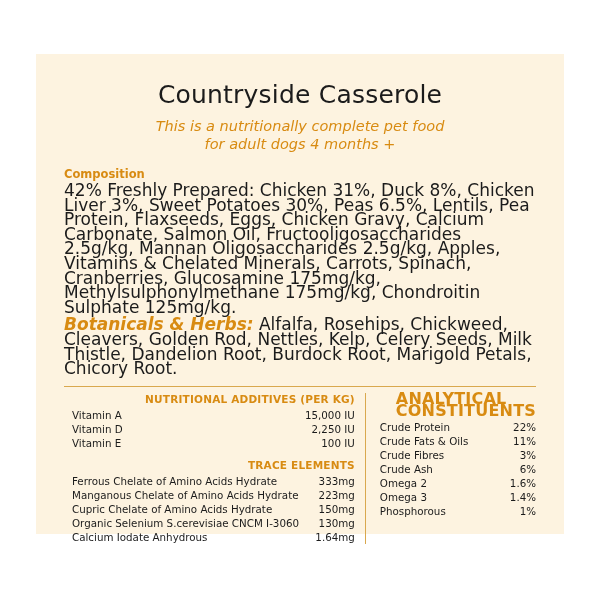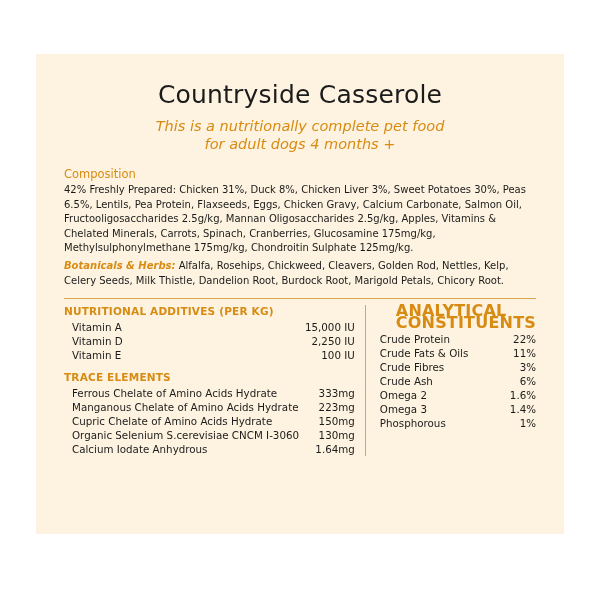--- a/index.html
+++ b/index.html
@@ -36,27 +36,27 @@
     text-align: center;
     color: #d88b12;
     font-style: italic;
     font-size: 14.5px;
     line-height: 18px;
     font-family: "DejaVu Sans", sans-serif;
     margin-bottom: 14px;
   }
   .section-head {
     color: #d88b12;
-    font-weight: normal;
+    font-weight: bold;
     font-size: 11.5px;
     margin-bottom: 2px;
     font-family: "DejaVu Sans", sans-serif;
   }
   .body-text {
-    font-size: 10px;
+    font-size: 17px;
     line-height: 14.6px;
     color: #1b1b1b;
     text-align: left;
   }
   .botanicals-lead {
     color: #d88b12;
     font-style: italic;
     font-weight: bold;
   }
   .divider {
@@ -83,20 +83,21 @@
     padding-left: 4px;
     box-sizing: border-box;
   }
   .sub-head {
     color: #d88b12;
     font-weight: bold;
     font-size: 10.5px;
     letter-spacing: 0.2px;
     margin: 0 0 3px 0;
     text-transform: uppercase;
+    text-align: right;
   }
   .sub-head.spaced { margin-top: 9px; }
   .sub-head-2line {
     color: #d88b12;
     font-weight: bold;
     font-size: 16px;
     line-height: 12px;
     letter-spacing: 0.2px;
     margin: 0 0 3px 16px;
     text-transform: uppercase;

